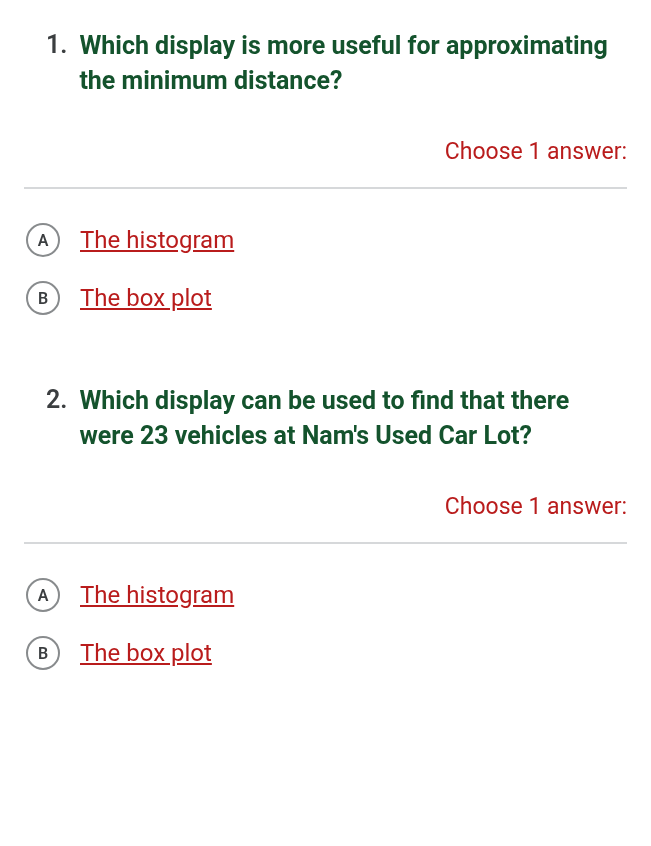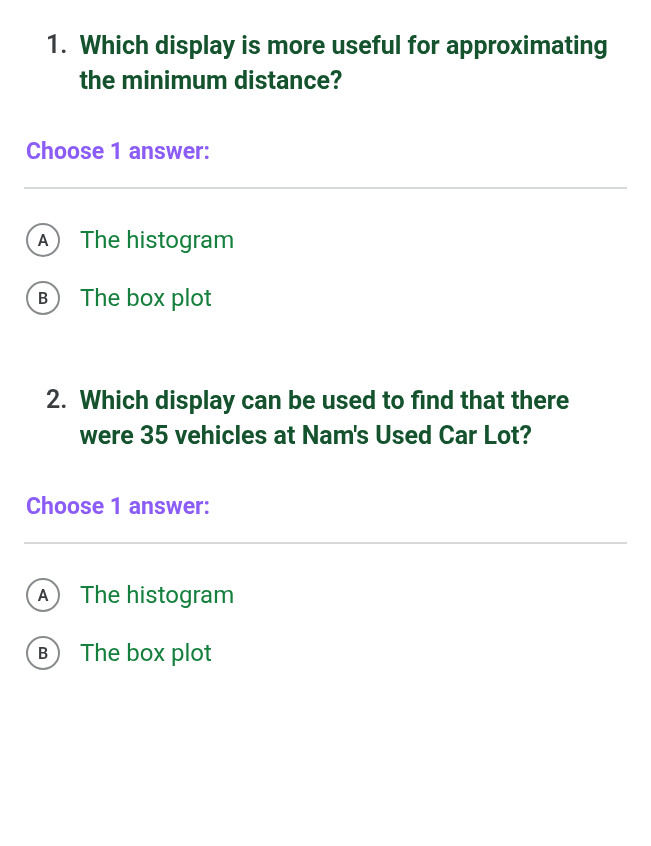--- a/index.html
+++ b/index.html
@@ -32,24 +32,25 @@
       white-space: nowrap;
     }
     .question-text {
       font-size: 25px;
       font-weight: 700;
       color: #14532d;
       line-height: 1.4;
     }
     .instruction {
       font-size: 23px;
-      font-weight: 700;
-      color: #8b5cf6;
+      font-weight: 400;
+      color: #b91c1c;
       margin-bottom: 22px;
       padding-left: 2px;
+      text-align: right;
     }
     .divider {
       border: none;
       border-top: 2px solid #d6d8da;
       margin: 0 0 22px 0;
     }
     .option-row {
       display: flex;
       align-items: center;
       padding: 12px 0 12px 2px;
@@ -65,21 +66,22 @@
       justify-content: center;
       font-size: 16px;
       font-weight: 600;
       color: #3b3e40;
       margin-right: 20px;
       flex-shrink: 0;
     }
     .option-text {
       font-size: 24px;
       font-weight: 400;
-      color: #15803d;
+      color: #b91c1c;
+      text-decoration: underline;
     }
     .q2-spacer {
       height: 8px;
     }
   </style>
 </head>
 <body>
 
 <div class="question-block">
   <div class="question-row">
@@ -96,21 +98,21 @@
     <div class="option-letter-circle">B</div>
     <div class="option-text">The box plot</div>
   </div>
 </div>
 
 <div class="q2-spacer"></div>
 
 <div class="question-block">
   <div class="question-row">
     <div class="question-number">2.</div>
-    <div class="question-text">Which display can be used to find that there were 35 vehicles at Nam's Used Car Lot?</div>
+    <div class="question-text">Which display can be used to find that there were 23 vehicles at Nam's Used Car Lot?</div>
   </div>
   <div class="instruction">Choose 1 answer:</div>
   <hr class="divider">
   <div class="option-row">
     <div class="option-letter-circle">A</div>
     <div class="option-text">The histogram</div>
   </div>
   <div class="option-row">
     <div class="option-letter-circle">B</div>
     <div class="option-text">The box plot</div>

